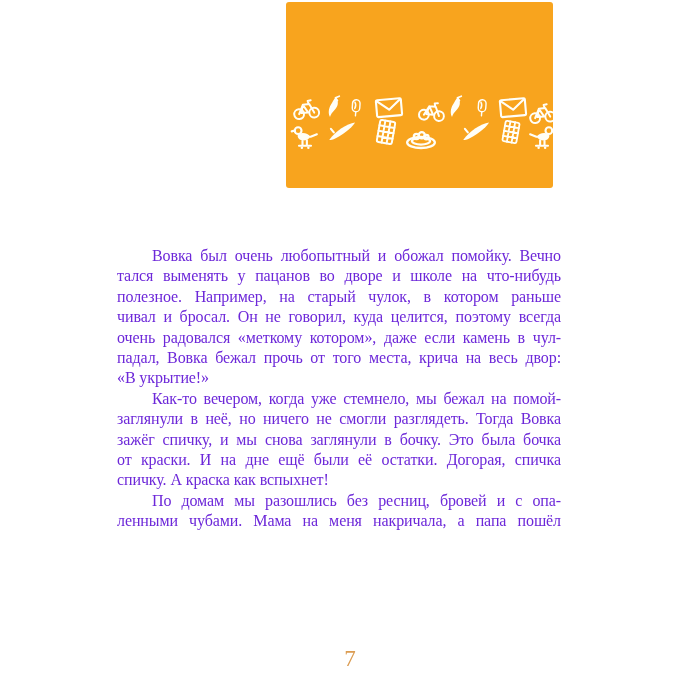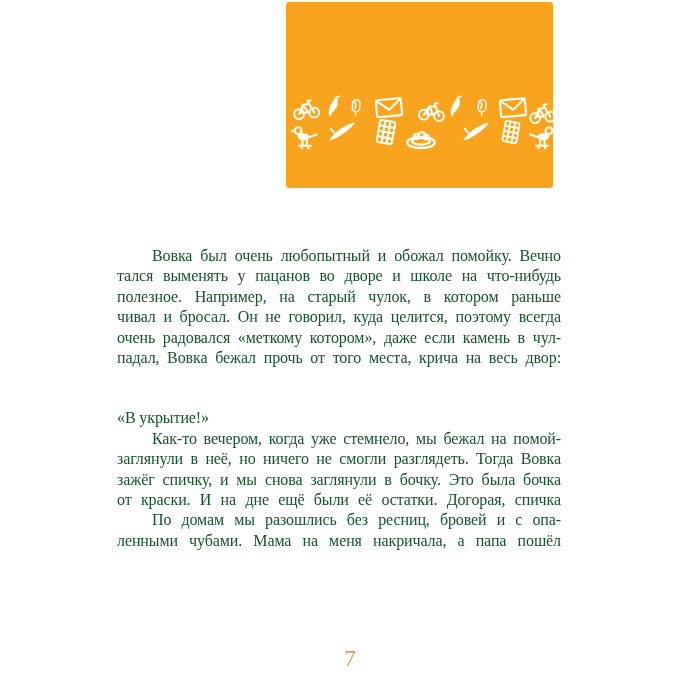--- a/index.html
+++ b/index.html
@@ -11,21 +11,21 @@
     position:absolute;left:286px;top:2px;width:267px;height:186px;
     border-radius:3px;overflow:hidden;background:#F8A41E;
   }
   .icon{position:absolute;transform-origin:50% 50%;}
   .icon svg{display:block;}
   .textblock{
     position:absolute;left:117px;top:246px;width:444px;
     font-size:16px;line-height:20.4px;letter-spacing:-0.1px;color:#1e1e1e;
   }
   .line{text-align:justify;text-align-last:justify;height:20.4px;overflow:hidden;}
-  .line.endline{text-align-last:auto;margin-top:40px;}
+  .line.endline{text-align-last:auto;}
   .line.indent{text-indent:35px;}
   .pagenum{
     position:absolute;left:336px;top:645px;width:28px;text-align:center;
     font-size:23px;line-height:27px;color:#DB9C52;font-family:"Liberation Serif", serif;
   }
 </style>
 </head>
 <body>
 
 <div class="page">
@@ -136,29 +136,30 @@
             <circle cx="6.5" cy="8.5" r="2.7"></circle>
             <path d="M3.8 8.4 L1.4 9.1"></path>
             <path d="M6.5 11.2 C10 9.4 14.5 10.4 16.5 13.4 C14.5 16.4 10 17.4 7.5 15.4 C6 14.1 5.8 12.4 6.5 11.2 Z" fill="#FFFEF7" stroke="none"></path>
             <path d="M16.5 13.4 L21.5 11.4 M10 16.8 L10 19.6 M13.5 16.3 L13.5 19.6 M7.2 20.6 L16.8 20.6"></path>
             <circle cx="9.5" cy="22.2" r="1" fill="#FFFEF7" stroke="none"></circle>
             <circle cx="14.7" cy="22.2" r="1" fill="#FFFEF7" stroke="none"></circle>
           </svg>
         </div>
       </div>
   </div>
-  <div class="textblock" id="text-block" style="color: #14532d;">
+  <div class="textblock" id="text-block" style="color: #6d28d9;">
       <div class="line indent">Вовка был очень любопытный и обожал помойку. Вечно</div>
       <div class="line">тался выменять у пацанов во дворе и школе на что-нибудь</div>
       <div class="line">полезное. Например, на старый чулок, в котором раньше</div>
       <div class="line">чивал и бросал. Он не говорил, куда целится, поэтому всегда</div>
       <div class="line">очень радовался «меткому котором», даже если камень в чул-</div>
       <div class="line">падал, Вовка бежал прочь от того места, крича на весь двор:</div>
       <div class="line endline">«В укрытие!»</div>
       <div class="line indent">Как-то вечером, когда уже стемнело, мы бежал на помой-</div>
       <div class="line">заглянули в неё, но ничего не смогли разглядеть. Тогда Вовка</div>
       <div class="line">зажёг спичку, и мы снова заглянули в бочку. Это была бочка</div>
       <div class="line">от краски. И на дне ещё были её остатки. Догорая, спичка</div>
+      <div class="line endline">спичку. А краска как вспыхнет!</div>
       <div class="line indent">По домам мы разошлись без ресниц, бровей и с опа-</div>
       <div class="line">ленными чубами. Мама на меня накричала, а папа пошёл</div>
     </div>
   <div class="pagenum" style="color: rgb(219, 156, 82);">7</div>
 </div>
 
 </body></html>

